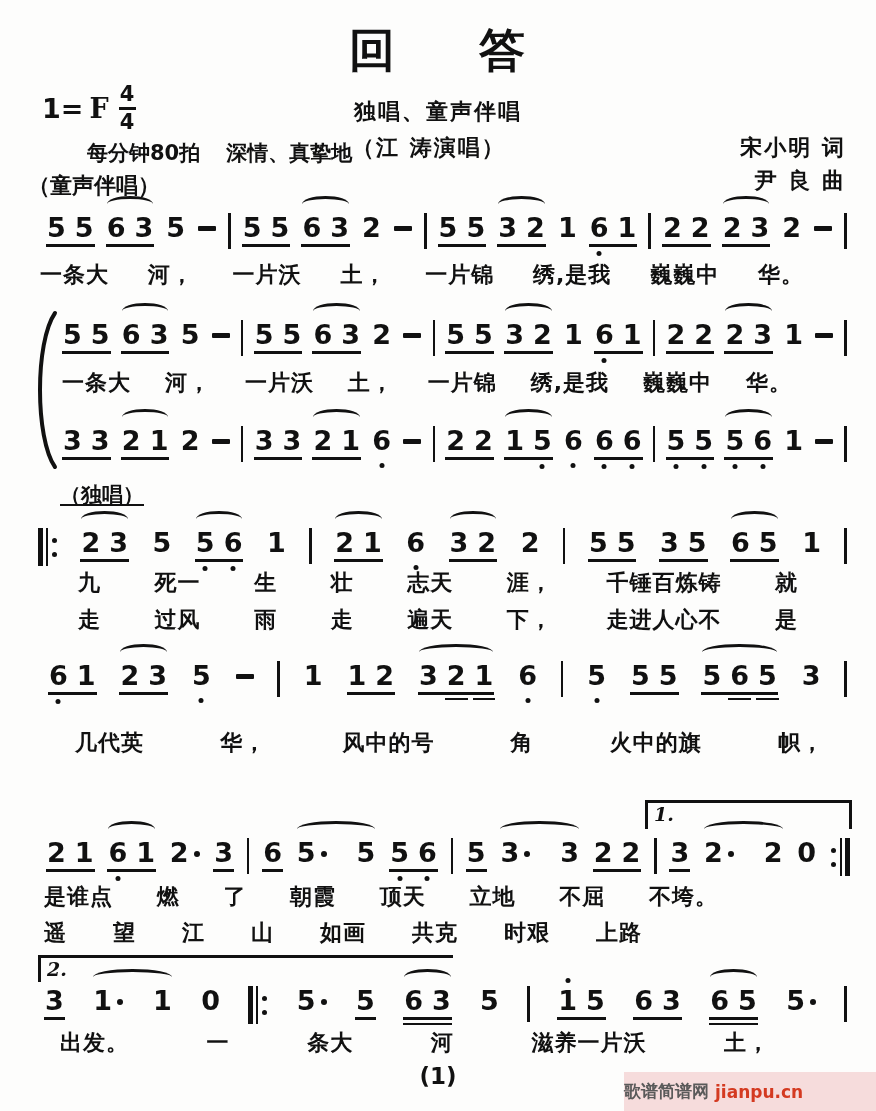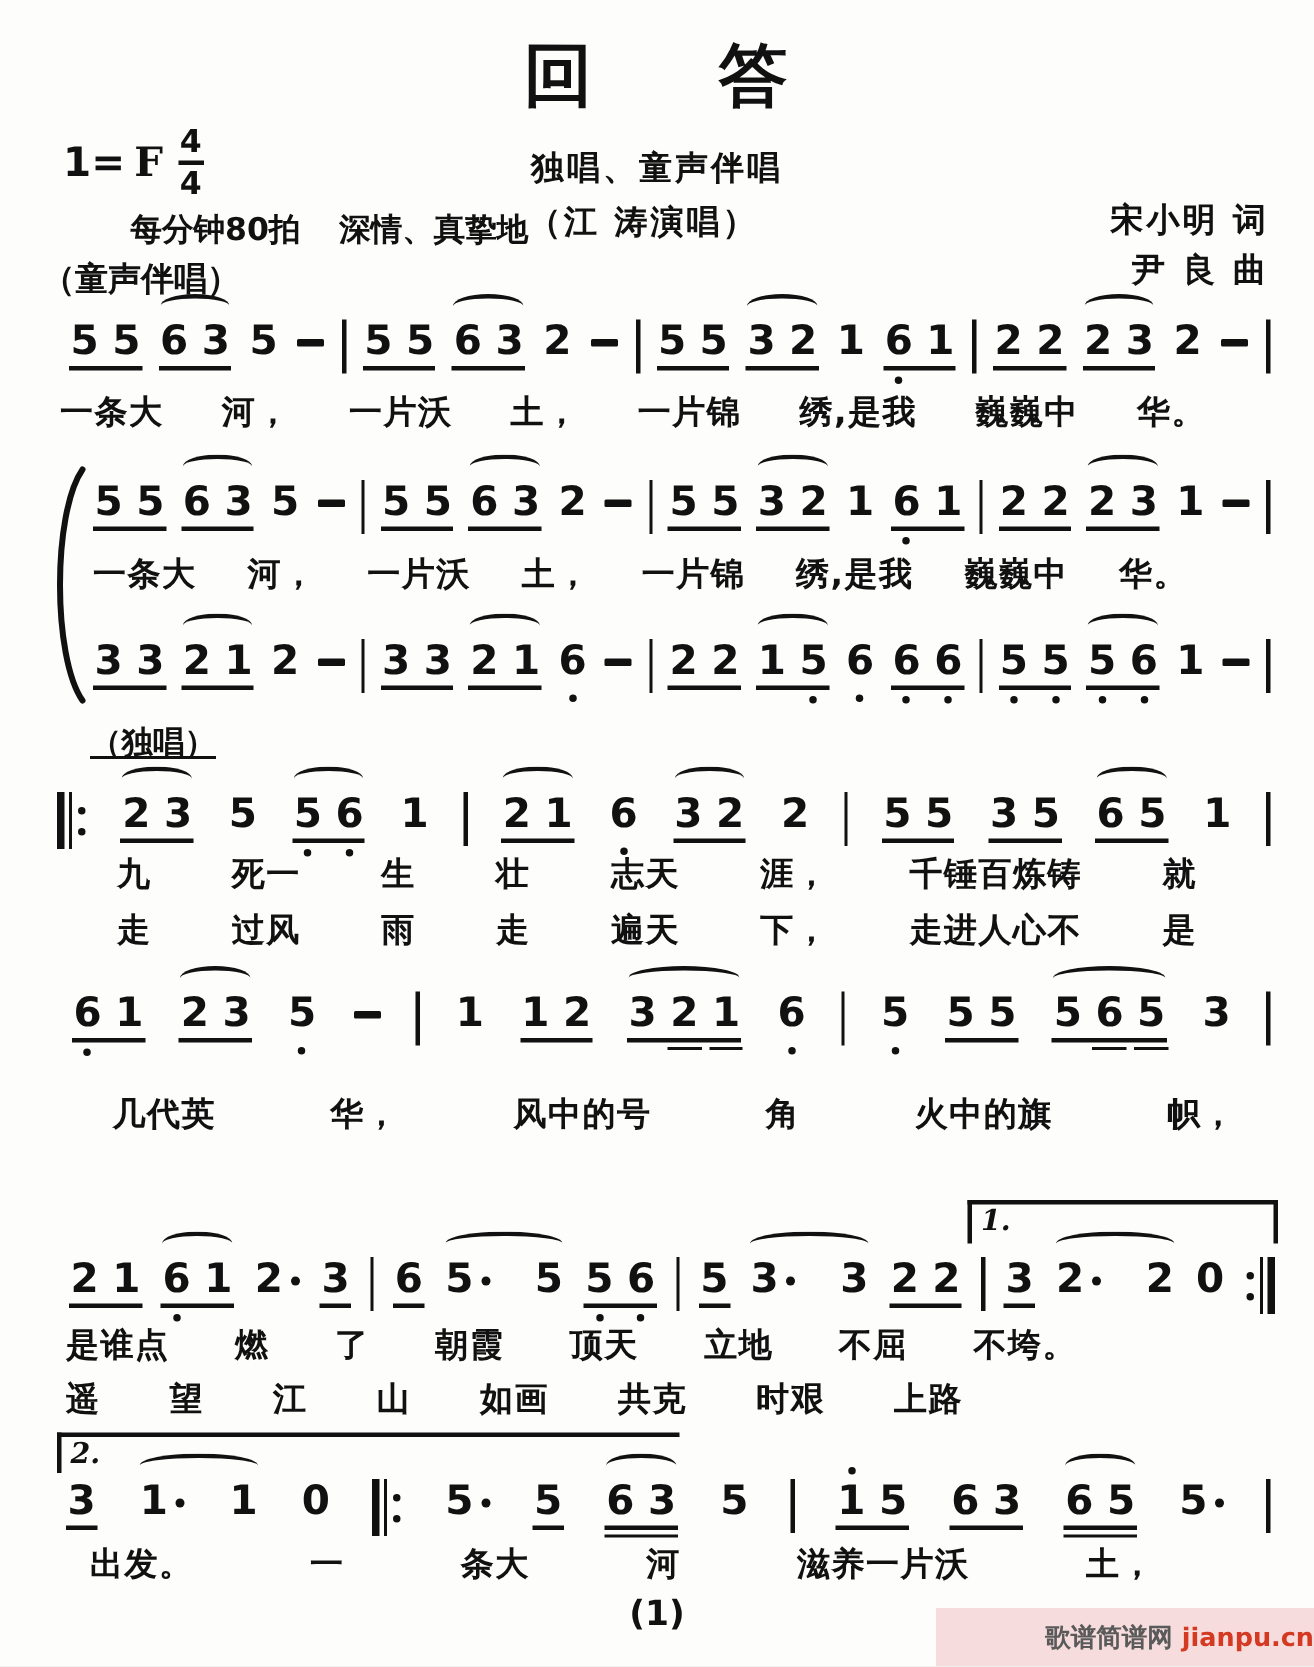--- a/index.html
+++ b/index.html
@@ -44,21 +44,21 @@
        letter-spacing:1px;white-space:nowrap;}
   
   .brace{position:absolute;left:28px;top:310px;}
   .volta{position:absolute;border-top:3px solid #111;}
   .volta .lbl{font-family:"DejaVu Serif",serif;font-style:italic;font-weight:700;font-size:19px;margin:0 0 0 6px;display:inline-block;line-height:22px;}
   .volta1{left:645px;top:800px;width:201px;height:26px;border-left:3px solid #111;border-right:3px solid #111;}
   .volta2{left:38px;top:955px;width:412px;height:24px;border-left:3px solid #111;}
   .sololabel{position:absolute;left:60px;top:481px;font-size:21px;font-weight:700;text-decoration:underline;}
   .pageno{position:absolute;left:0;right:0;top:1063px;text-align:center;font-size:23px;font-weight:600;}
   .wmstrip{position:absolute;right:0;top:1072px;width:252px;height:39px;background:#f6dcdc;
-           display:flex;align-items:center;justify-content:flex-end;padding-right:0;box-sizing:border-box;gap:6px;}
+           display:flex;align-items:center;padding-right:0;box-sizing:border-box;gap:6px;}
   .wmsite{font-size:17px;color:#5a5a5a;font-weight:600;}
   .wmurl{font-size:17px;color:#d43a21;font-weight:700;}
 </style>
 </head>
 <body>
 
 <div class="sheet">
 
   <div class="title">回 答</div>
   <div class="subtitle">独唱、童声伴唱</div>

